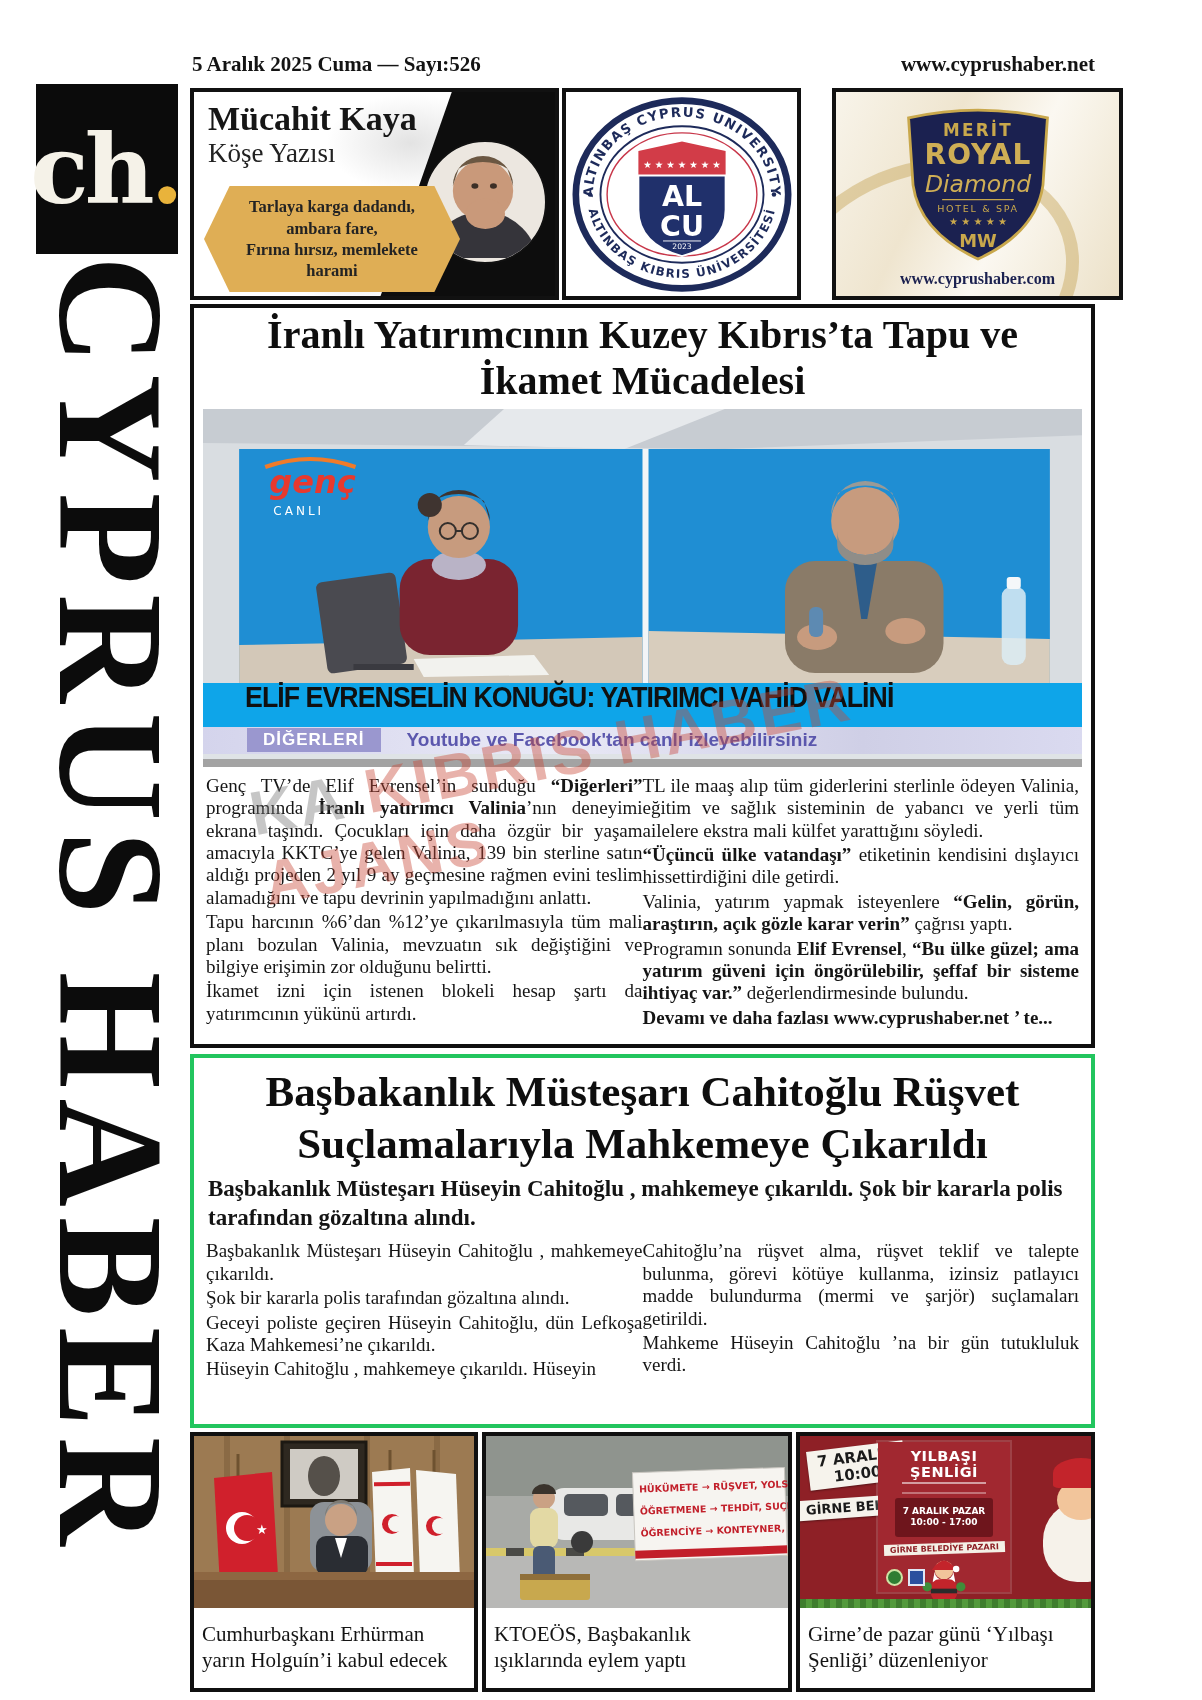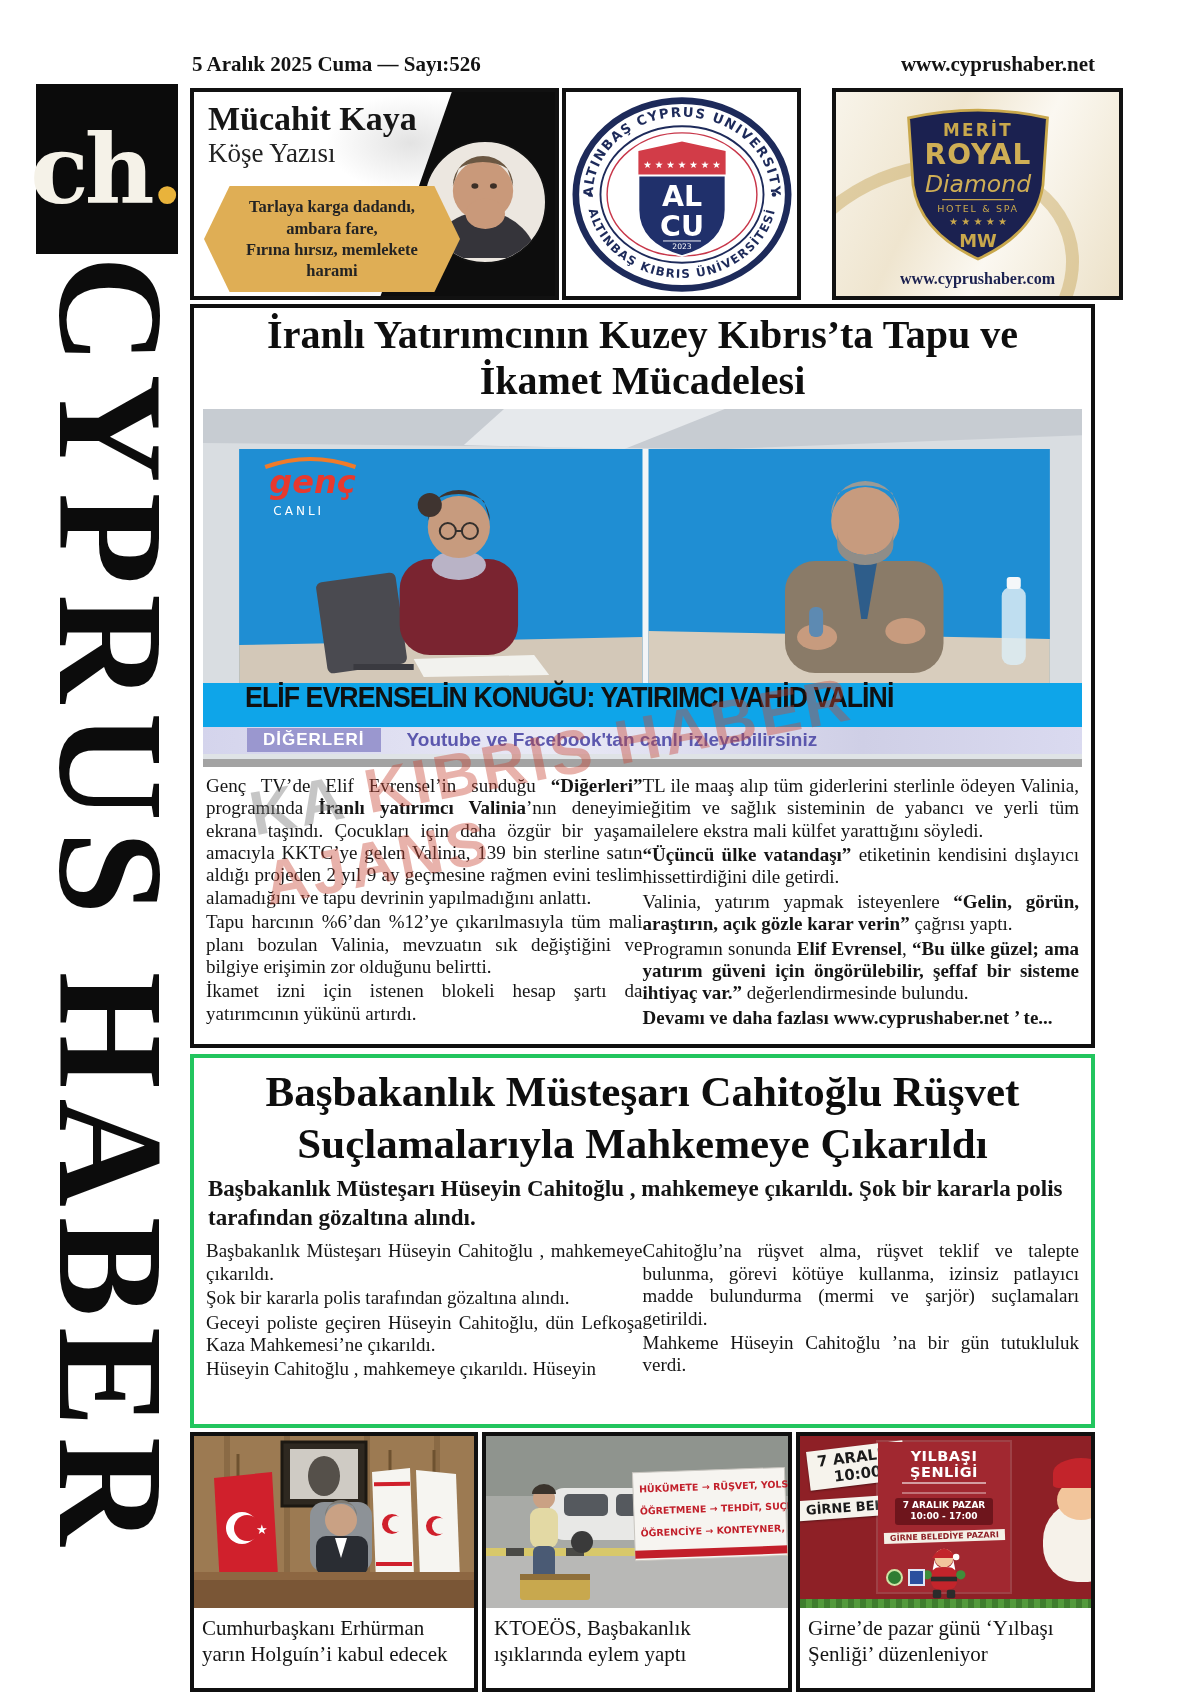--- a/index.html
+++ b/index.html
@@ -75,39 +75,39 @@
   
   .watermark{position:absolute;left:250px;top:700px;width:820px;transform:rotate(-11deg);
       font:700 62px "Liberation Sans",sans-serif;letter-spacing:4px;pointer-events:none;z-index:40;}
   .wm-ka{color:rgba(120,120,120,.42);}
   .wm-main{color:rgba(200,72,56,.42);}
 
   
   .card{position:absolute;top:1432px;height:260px;border:4px solid #101010;box-sizing:border-box;
         background:#fff;display:flex;flex-direction:column;overflow:hidden;}
   .card .scene{flex:0 0 172px;position:relative;overflow:hidden;}
-  .card .caption{flex:1;padding:8px 8px 0;font:400 21px/1.22 "Liberation Serif",serif;color:#141414;background:#fff;}
+  .card .caption{flex:1;padding:14px 8px 0;font:400 21px/1.22 "Liberation Serif",serif;color:#141414;background:#fff;}
   .card1{left:190px;width:288px;}
   .card2{left:482px;width:310px;}
   .card3{left:796px;width:299px;}
 
   
   .poster{position:absolute;inset:0;background:#8e2026;}
   .poster-grass{position:absolute;bottom:0;left:0;width:100%;height:9px;
       background:repeating-linear-gradient(90deg,#3f7d2e 0 6px,#539a3c 6px 12px);}
   .ribbon{position:absolute;background:#f6f3ec;color:#1a1a1a;font:700 15px/1.1 "DejaVu Sans",sans-serif;
       padding:3px 10px;box-shadow:0 1px 2px rgba(0,0,0,.4);}
   .ribbon.r1{left:8px;top:10px;transform:rotate(-7deg);text-align:center;}
   .ribbon.r2{left:-4px;top:62px;transform:rotate(-4deg);font-size:13px;}
   .poster-panel{position:absolute;left:78px;top:6px;width:132px;height:150px;background:#a12830;
       box-shadow:0 0 0 2px rgba(255,255,255,.15);text-align:center;}
   .poster-title{margin:6px 2px 2px;font:800 14.5px "DejaVu Sans",sans-serif;color:#fff;letter-spacing:.5px;}
   .poster-bars{height:8px;margin:0 24px;border-top:2px solid rgba(255,255,255,.55);border-bottom:2px solid rgba(255,255,255,.35);}
   .poster-badge{display:inline-block;margin-top:4px;background:#6e151c;color:#fff;font:700 9px/1.25 "DejaVu Sans",sans-serif;
-      padding:2px 8px;border-radius:3px;}
+      padding:8px 8px;border-radius:3px;}
   .poster-ribbon2{display:inline-block;margin-top:3px;background:#f4f0e6;color:#8e2026;
       font:700 8px "DejaVu Sans",sans-serif;padding:1px 6px;transform:rotate(-2deg);}
   .poster-logos{position:absolute;left:8px;bottom:6px;display:flex;gap:5px;}
   .plogo-green{width:13px;height:13px;border-radius:50%;background:#2f7d33;border:2px solid #cfe3a5;}
   .plogo-blue{width:13px;height:13px;background:#2b4f9e;border:2px solid #dfe6f5;}
   .big-santa{position:absolute;right:-34px;top:22px;width:90px;height:130px;}
   .bs-hat{position:absolute;left:18px;top:0;width:56px;height:30px;background:#c3242b;border-radius:50% 50% 10% 10%;}
   .bs-face{position:absolute;left:22px;top:22px;width:48px;height:40px;background:#f2c59b;border-radius:50%;}
   .bs-beard{position:absolute;left:8px;top:44px;width:76px;height:80px;background:#f6f2ea;border-radius:48% 48% 45% 45%;}
 

